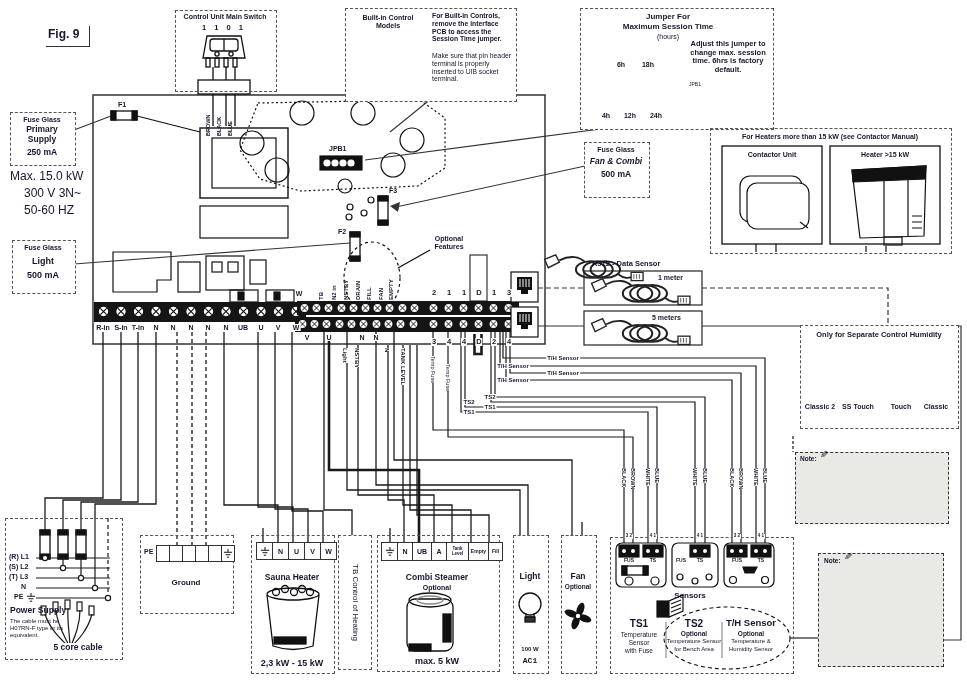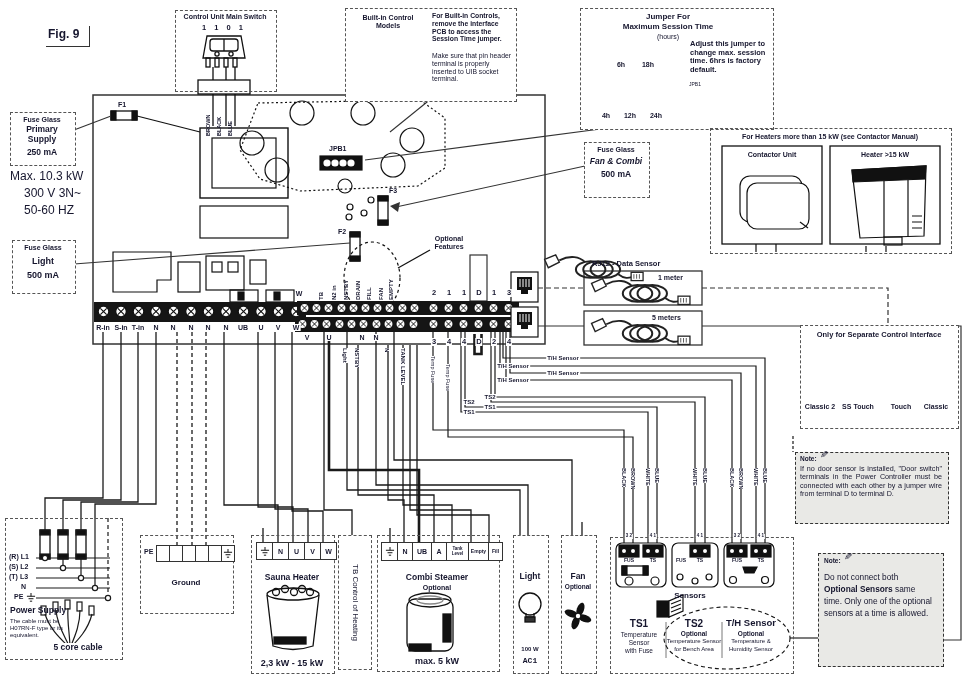--- a/index.html
+++ b/index.html
@@ -417,29 +417,29 @@
 <div class="db" style="left:580px;top:8px;width:192px;height:120px;background:#fff;"></div>
 <div class="lbl f8 b c" style="left:668px;top:12px;">Jumper For</div>
 <div class="lbl f8 b c" style="left:668px;top:22px;">Maximum Session Time</div>
 <div class="lbl f7 c" style="left:668px;top:33px;">(hours)</div>
 <div class="lbl f7 b c" style="left:621px;top:61px;">6h</div>
 <div class="lbl f7 b c" style="left:648px;top:61px;">18h</div>
 <div class="lbl f7 b c" style="left:606px;top:112px;">4h</div>
 <div class="lbl f7 b c" style="left:630px;top:112px;">12h</div>
 <div class="lbl f7 b c" style="left:656px;top:112px;">24h</div>
 <div class="lbl f5" style="left:689px;top:82px;">JPB1</div>
-<div class="lbl f75 b wrap" style="left:690px;top:40px;width:76px;">Adjust this jumper to change max. session time. 6hrs is factory default.</div>
+<div class="lbl f75 b wrap" style="left:690px;top:40px;width:76px;text-align:center;">Adjust this jumper to change max. session time. 6hrs is factory default.</div>
 
 <div class="db" style="left:10px;top:112px;width:64px;height:52px;background:#fff;"></div>
 <div class="lbl f7 b c" style="left:42px;top:116px;">Fuse Glass</div>
 <div class="lbl f85 b c ctr wrap" style="left:42px;top:125px;width:56px;transform:translateX(-50%);">Primary Supply</div>
 <div class="lbl f85 b c" style="left:42px;top:148px;">250 mA</div>
 <div class="lbl f7 b" style="left:118px;top:101px;">F1</div>
 
-<div class="lbl f12" style="left:10px;top:170px;">Max. 10.3 kW</div>
+<div class="lbl f12" style="left:10px;top:170px;">Max. 15.0 kW</div>
 <div class="lbl f12" style="left:24px;top:187px;">300 V 3N~</div>
 <div class="lbl f12" style="left:24px;top:204px;">50-60 HZ</div>
 
 <div class="db" style="left:12px;top:240px;width:62px;height:52px;background:#fff;"></div>
 <div class="lbl f7 b c" style="left:43px;top:244px;">Fuse Glass</div>
 <div class="lbl f9 b c" style="left:43px;top:256px;">Light</div>
 <div class="lbl f9 b c" style="left:43px;top:270px;">500 mA</div>
 <div class="lbl f7 b" style="left:338px;top:228px;">F2</div>
 
 <div class="db" style="left:584px;top:142px;width:64px;height:54px;background:#fff;"></div>
@@ -454,35 +454,33 @@
 <div class="db" style="left:710px;top:128px;width:240px;height:124px;"></div>
 <div class="lbl f7 b c" style="left:830px;top:133px;">For Heaters more than 15 kW (see Contactor Manual)</div>
 <div class="lbl f7 b c" style="left:772px;top:151px;">Contactor Unit</div>
 <div class="lbl f7 b c" style="left:885px;top:151px;">Heater &gt;15 kW</div>
 
 <div class="lbl f75 b" style="left:592px;top:260px;">RJ12 - Data Sensor</div>
 <div class="lbl f7 b" style="left:658px;top:274px;">1 meter</div>
 <div class="lbl f7 b" style="left:652px;top:314px;">5 meters</div>
 
 <div class="db" style="left:800px;top:325px;width:157px;height:102px;background:#fff;"></div>
-<div class="lbl f75 b c" style="left:879px;top:331px;">Only for Separate Control Interface</div>
+<div class="lbl f75 b c" style="left:879px;top:331px;">Only for Separate Control Humidity</div>
 <div class="lbl f7 b c" style="left:820px;top:403px;">Classic 2</div>
 <div class="lbl f7 b c" style="left:858px;top:403px;">SS Touch</div>
 <div class="lbl f7 b c" style="left:901px;top:403px;">Touch</div>
 <div class="lbl f7 b c" style="left:936px;top:403px;">Classic</div>
 
 <div class="db note" style="left:795px;top:452px;width:152px;height:70px;"></div>
 <div class="lbl f65 b" style="left:800px;top:455px;">Note:</div>
 <span class="lbl pencil" style="left:820px;top:449px;">✎</span>
-<div class="lbl f72 wrap jst" style="left:800px;top:465px;width:142px;">If no door sensor is installed, "Door switch" terminals in the Power Controller must be connected with each other by a jumper wire from terminal D to terminal D.</div>
 
 <div class="db note" style="left:818px;top:553px;width:124px;height:112px;"></div>
 <div class="lbl f65 b" style="left:824px;top:557px;">Note:</div>
 <span class="lbl pencil" style="left:844px;top:551px;">✎</span>
-<div class="lbl f83 wrap" style="left:824px;top:571px;width:108px;line-height:1.45;"><span>Do not connect both </span><b>Optional Sensors</b><span> same time. Only one of the optional sensors at a time is allowed.</span></div>
 
 <div class="lbl f7 b c bgw" style="left:103px;top:324px;">R-in</div>
 <div class="lbl f7 b c bgw" style="left:121px;top:324px;">S-in</div>
 <div class="lbl f7 b c bgw" style="left:138px;top:324px;">T-in</div>
 <div class="lbl f7 b c bgw" style="left:156px;top:324px;">N</div>
 <div class="lbl f7 b c bgw" style="left:173px;top:324px;">N</div>
 <div class="lbl f7 b c bgw" style="left:191px;top:324px;">N</div>
 <div class="lbl f7 b c bgw" style="left:208px;top:324px;">N</div>
 <div class="lbl f7 b c bgw" style="left:226px;top:324px;">N</div>
 <div class="lbl f7 b c bgw" style="left:243px;top:324px;">UB</div>

